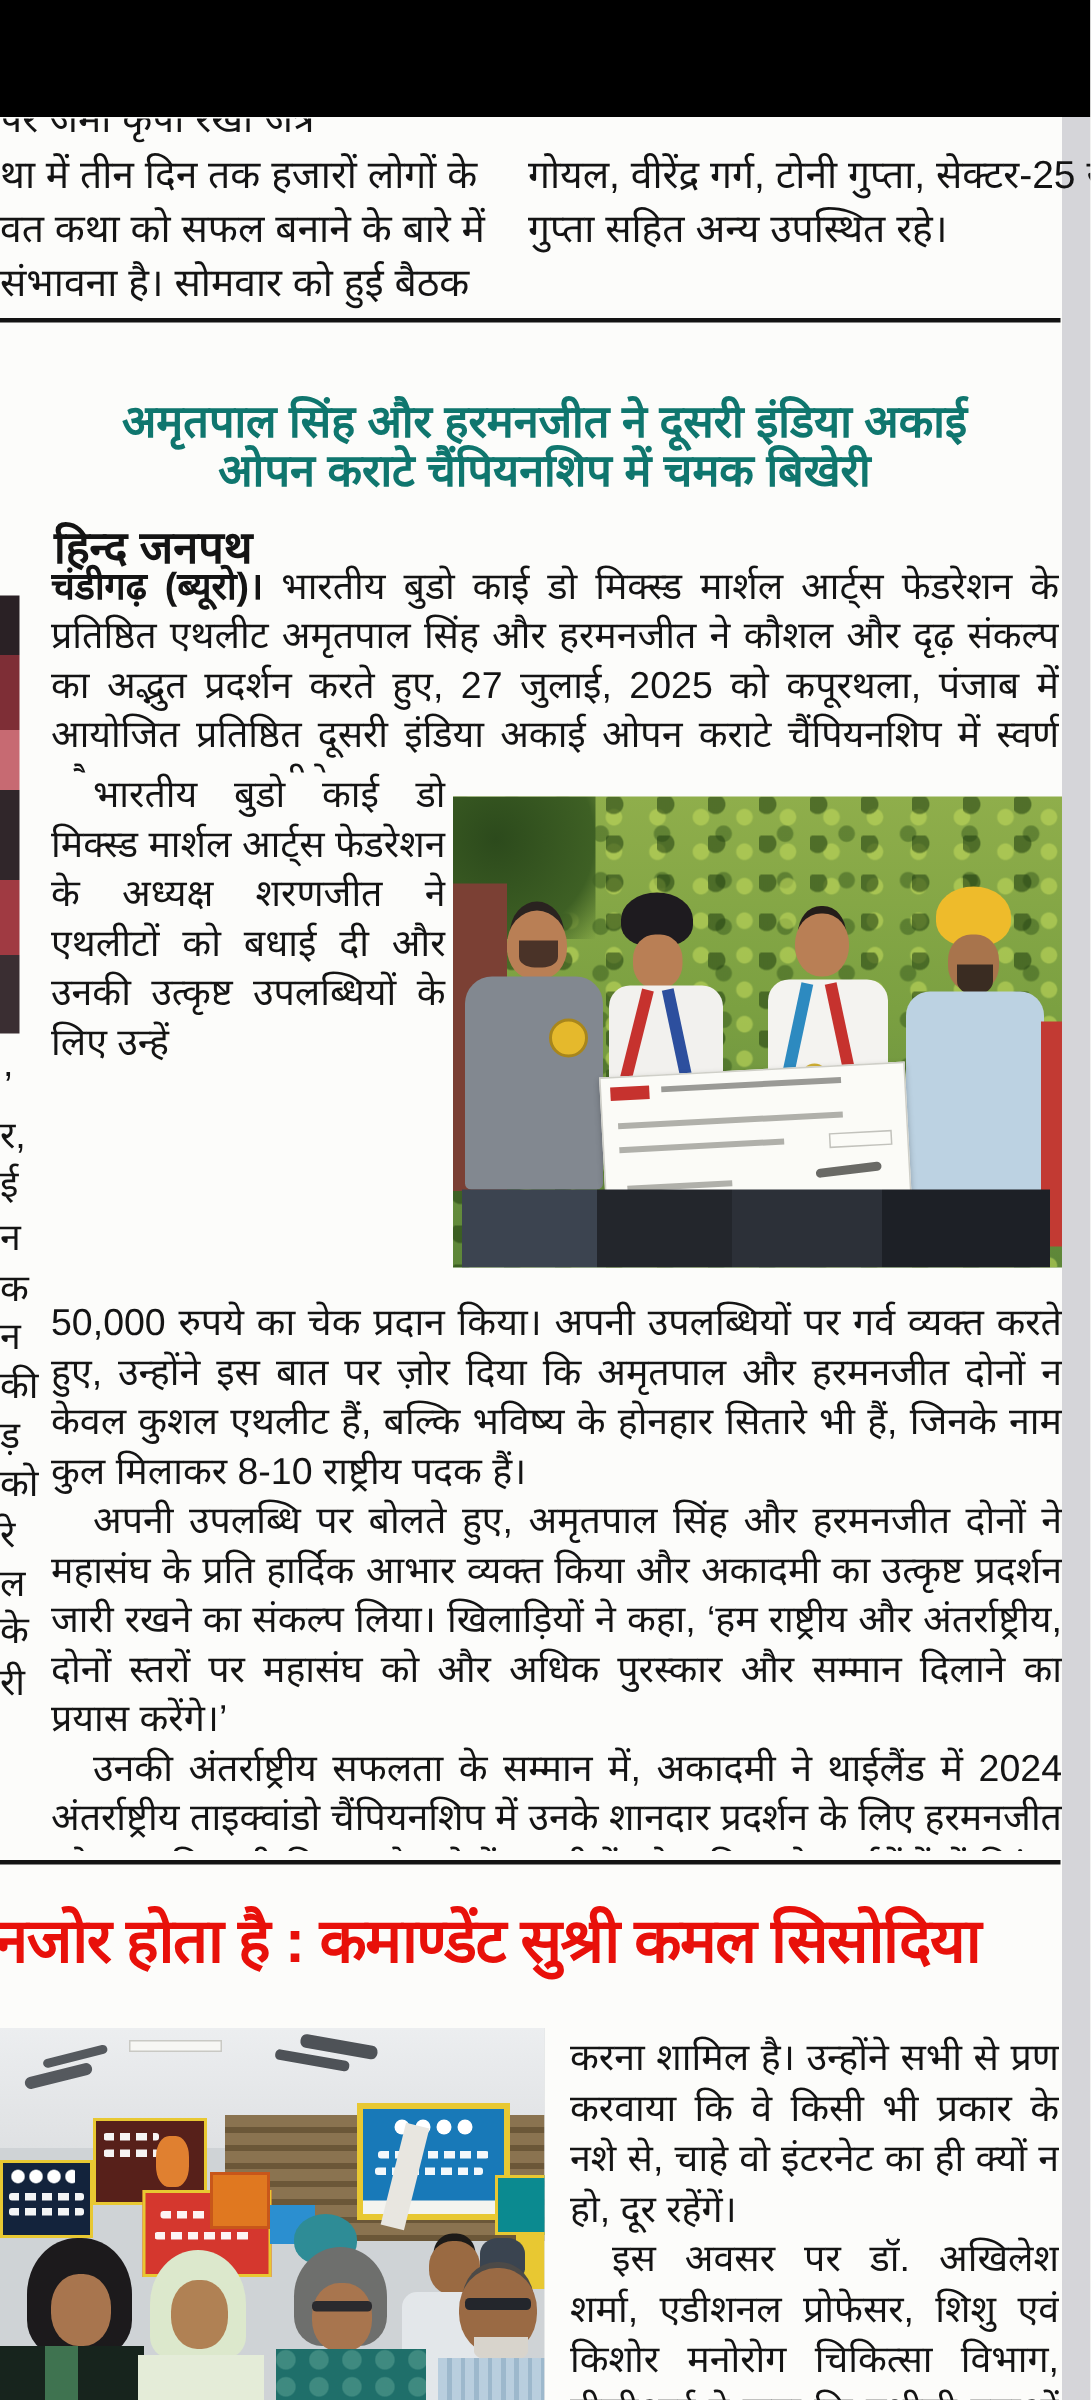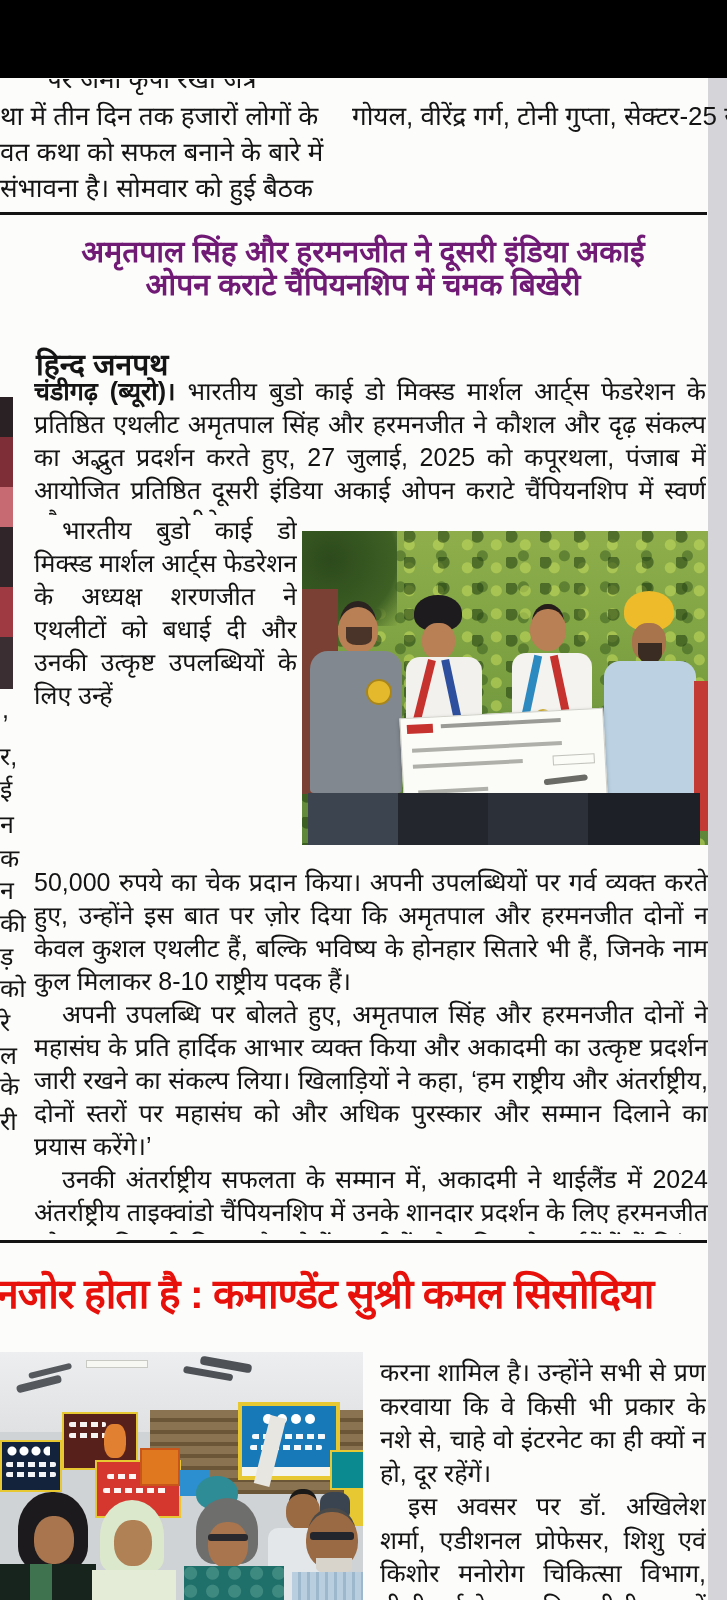--- a/index.html
+++ b/index.html
@@ -2,21 +2,21 @@
 <html><head>
 <meta charset="utf-8">
 <style>
   html,body{margin:0;padding:0;background:#efefef;}
   .page{position:relative;width:727px;height:1600px;background:#fcfcfa;overflow:hidden;
         font-family:"Liberation Sans","DejaVu Sans",sans-serif;color:#141414;}
   .abs{position:absolute;}
   .bodytxt{font-size:25px;line-height:33px;text-align:justify;}
   .bodytxt p{margin:0;}
   .topline{font-size:26px;line-height:36px;white-space:nowrap;}
-  .cutline{height:16px;overflow:hidden;padding-left:47px;}
+  .cutline{height:16px;overflow:hidden;}
   .cutline span{display:block;margin-top:-17px;font-size:26px;line-height:34px;white-space:nowrap;}
   .divider{height:3px;background:#131313;}
   .headline1{font-weight:700;font-size:30px;line-height:33px;text-align:center;}
   .headline2{font-weight:700;font-size:41px;line-height:44px;white-space:nowrap;letter-spacing:-1px;}
   .byline{font-weight:700;font-size:30px;}
   .indent{text-indent:28px;}
   .photo{overflow:hidden;}
   .squig{background:repeating-linear-gradient(90deg,rgba(255,255,255,.95) 0 7px,transparent 7px 11px);height:5px;border-radius:2px;}
   .dots4 div{width:10px;height:10px;border-radius:50%;background:#fff;display:inline-block;margin:0 2px;}
 </style>
@@ -33,25 +33,26 @@
       <span>पर जमा कृपा रखी जत्र</span>
     </div>
 
   <div class="abs topline" style="left:0;top:98px;width:312px;">
     <div>था में तीन दिन तक हजारों लोगों के</div>
     <div>वत कथा को सफल बनाने के बारे में</div>
     <div>संभावना है। सोमवार को हुई बैठक</div>
   </div>
   <div class="abs topline" style="left:352px;top:98px;width:376px;">
     <div>गोयल, वीरेंद्र गर्ग, टोनी गुप्ता, सेक्टर-25 से</div>
+    <div>गुप्ता सहित अन्य उपस्थित रहे।</div>
   </div>
 
   <div class="abs divider" style="left:0;top:212px;width:707px;"></div>
 
-  <div class="abs headline1" style="left:20px;top:235px;width:686px;color:#701a75;">
+  <div class="abs headline1" style="left:20px;top:265px;width:686px;color:#0f766e;">
     <div>अमृतपाल सिंह और हरमनजीत ने दूसरी इंडिया अकाई</div>
     <div>ओपन कराटे चैंपियनशिप में चमक बिखेरी</div>
   </div>
 
   <div class="abs byline" style="left:36px;top:343px;">हिन्द जनपथ</div>
 
   <div class="abs bodytxt" style="left:34px;top:375px;width:672px;height:140px;overflow:hidden;">
     <p><b>चंडीगढ़ (ब्यूरो)।</b> <span>भारतीय बुडो काई डो मिक्स्ड मार्शल आर्ट्स फेडरेशन के प्रतिष्ठित एथलीट अमृतपाल सिंह और हरमनजीत ने कौशल और दृढ़ संकल्प का अद्भुत प्रदर्शन करते हुए, 27 जुलाई, 2025 को कपूरथला, पंजाब में आयोजित प्रतिष्ठित दूसरी इंडिया अकाई ओपन कराटे चैंपियनशिप में स्वर्ण और रजत पदक जीते।</span></p>
   </div>
 

